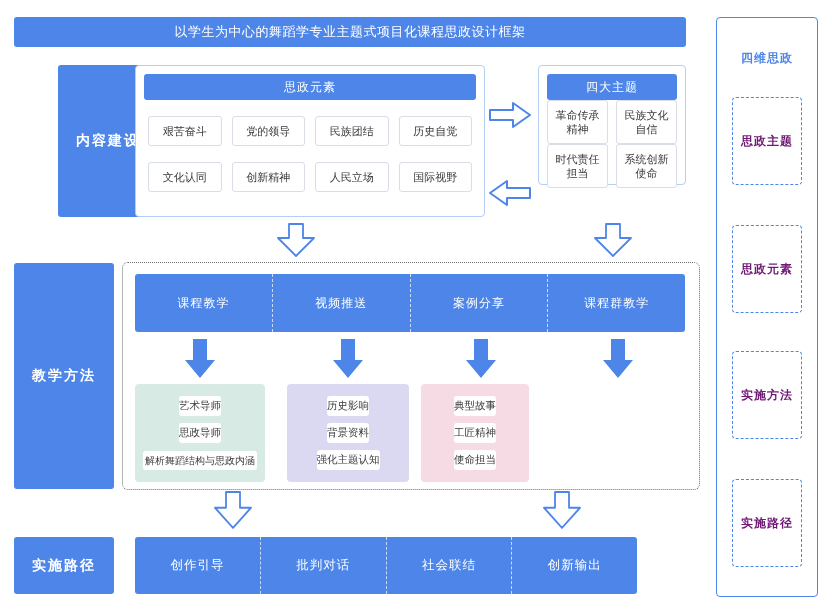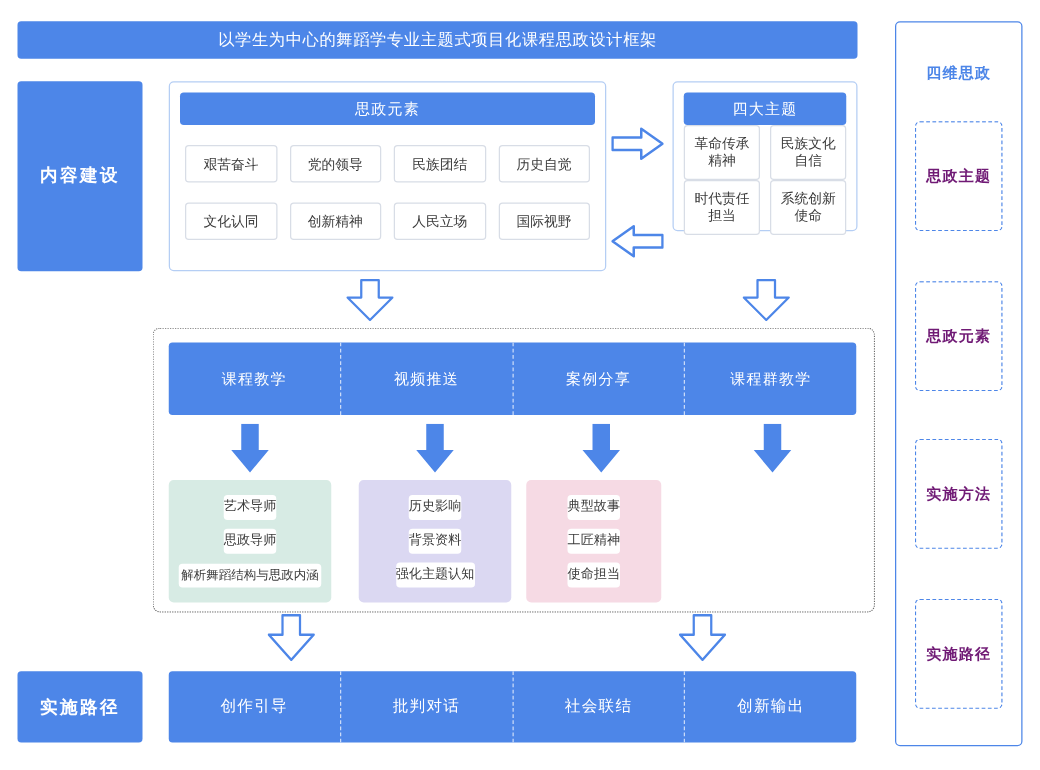--- a/index.html
+++ b/index.html
@@ -7,21 +7,21 @@
   body { font-family:"Liberation Sans","DejaVu Sans",sans-serif; color:#333; }
 
   .canvas { position:relative; width:832px; height:616px; background:#ffffff; overflow:hidden; }
   .abs { position:absolute; }
   .center { display:flex; align-items:center; justify-content:center; }
   .blue-fill { background:#4d86e8; color:#ffffff; }
 
   .top-banner { left:14px; top:17px; width:672px; height:30px; border-radius:3px; font-size:13px; letter-spacing:.5px; }
 
   .side-label { left:14px; width:100px; border-radius:3px; font-size:14px; font-weight:bold; letter-spacing:2px; }
-  .side-label.content { top:65px; height:152px; }
+  .side-label.content { top:65px; height:152px;margin-left:44px; }
   .side-label.methods { top:263px; height:226px; }
   .side-label.path    { top:537px; height:57px; }
 
   .panel { background:#ffffff; border:1px solid #b5cef4; border-radius:4px; padding:8px; display:flex; flex-direction:column; }
   .panel-header { height:26px; flex:0 0 26px; background:#4d86e8; color:#fff; border-radius:3px; font-size:12px; letter-spacing:1px; }
 
   .elements-panel { left:135px; top:65px; width:350px; height:152px; }
   .elements-grid { flex:1; display:grid; grid-template-columns:repeat(4,1fr); column-gap:10px; grid-auto-rows:30px; align-content:space-evenly; padding:0 4px; }
   .item-box { background:#ffffff; border:1px solid #d8dde6; border-radius:3px; font-size:11px; color:#3a3a3a; }
 
@@ -37,21 +37,21 @@
   .flow-panel { top:384px; height:98px; border-radius:4px; display:flex; flex-direction:column; align-items:center; justify-content:space-evenly; padding:5px 8px; }
   .fitem { background:#ffffff; border-radius:3px; font-size:10.5px; color:#3a3a3a; padding:4px 0; white-space:nowrap; line-height:1.1; }
   .fitem.wide { width:100%; padding:4px 2px; text-align:center; font-size:10px; }
   .panel-course { left:135px; width:130px; background:#d7ebe4; }
   .panel-video  { left:287px; width:122px; background:#dbd8f2; }
   .panel-case   { left:421px; width:108px; background:#f6dae4; }
   .panel-group  { left:552px; width:133px; background:#d65a52; }
   .panel-group .fitem { background:#e2675f; color:#ffffff; }
   .panel-group .fitem.wide { white-space:normal; font-size:9.5px; line-height:1.3; padding:3px 3px; }
 
-  .bottom-bar { left:135px; top:537px; width:550px; height:57px; border-radius:3px; display:flex; overflow:hidden; }
+  .bottom-bar { left:135px; top:537px; width:502px; height:57px; border-radius:3px; display:flex; overflow:hidden; }
   .bottom-bar .bar-col { font-size:12.5px; }
 
   .sidebar { left:716px; top:17px; width:102px; height:580px; background:#ffffff; border:1px solid #4d86e8; border-radius:4px; }
   .sidebar-title { position:absolute; top:32px; left:0; width:100%; text-align:center; color:#4d86e8; font-size:12px; font-weight:bold; letter-spacing:1px; }
   .sidebar-box { position:absolute; left:15px; width:70px; height:88px; border:1px dashed #4d86e8; border-radius:4px; color:#701a75; font-size:12px; font-weight:bold; letter-spacing:1px; display:flex; align-items:center; justify-content:center; }
   .sb-0 { top:79px; } .sb-1 { top:207px; } .sb-2 { top:333px; } .sb-3 { top:461px; }
 
   .arrow { position:absolute; }
   .arrow svg { display:block; width:100%; height:100%; }
   .ar-right { left:489px; top:101px; width:42px; height:28px; }
@@ -66,20 +66,21 @@
   .ad-4 { left:543px; top:491px; width:38px; height:38px; }
 </style>
 </head>
 <body>
 
 <div class="canvas">
 
   <div class="abs top-banner blue-fill center">以学生为中心的舞蹈学专业主题式项目化课程思政设计框架</div>
 
   <div class="abs side-label content blue-fill center">内容建设</div>
+  <div class="abs side-label methods blue-fill center">教学方法</div>
   <div class="abs side-label path blue-fill center">实施路径</div>
 
   <div class="abs panel elements-panel">
     <div class="panel-header center">思政元素</div>
     <div class="elements-grid">
       <div class="item-box center">艰苦奋斗</div>
       <div class="item-box center">党的领导</div>
       <div class="item-box center">民族团结</div>
       <div class="item-box center">历史自觉</div>
       <div class="item-box center">文化认同</div>

